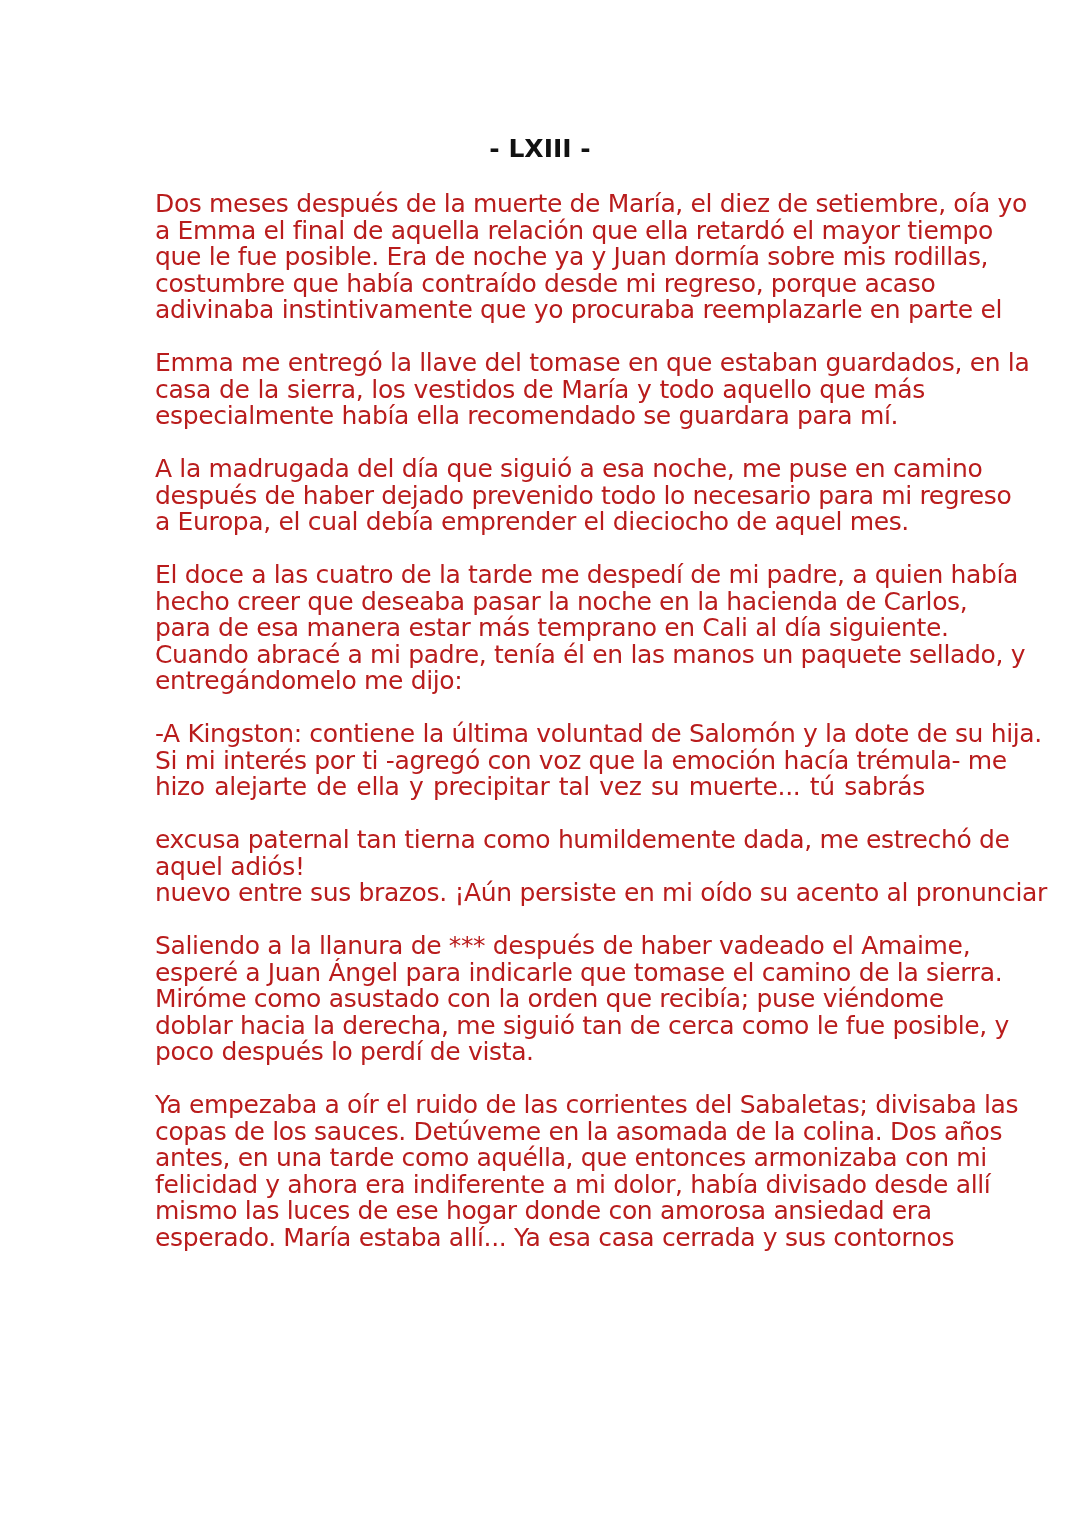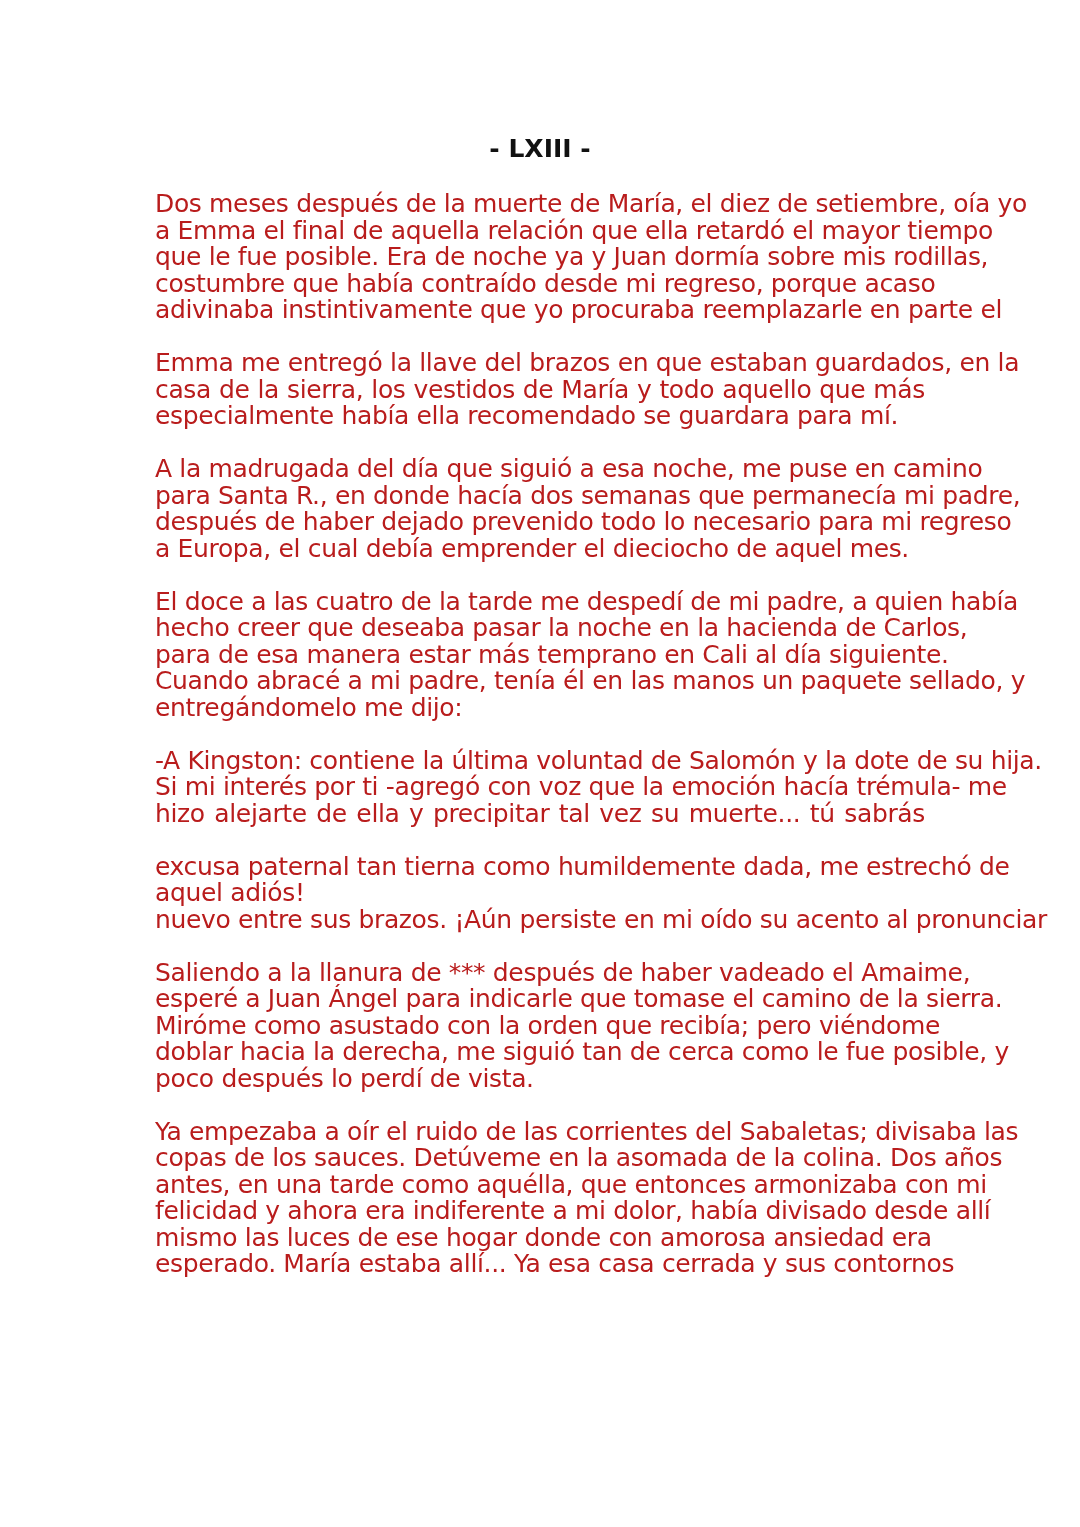--- a/index.html
+++ b/index.html
@@ -71,28 +71,27 @@
 
     <p class="para">
       <span class="line">Dos meses después de la muerte de María, el diez de setiembre, oía yo</span>
       <span class="line">a Emma el final de aquella relación que ella retardó el mayor tiempo</span>
       <span class="line">que le fue posible. Era de noche ya y Juan dormía sobre mis rodillas,</span>
       <span class="line">costumbre que había contraído desde mi regreso, porque acaso</span>
       <span class="line">adivinaba instintivamente que yo procuraba reemplazarle en parte el</span>
     </p>
 
     <p class="para">
-      <span class="line">Emma me entregó la llave del brazos en que estaban guardados, en la</span>
+      <span class="line">Emma me entregó la llave del tomase en que estaban guardados, en la</span>
       <span class="line">casa de la sierra, los vestidos de María y todo aquello que más</span>
       <span class="line last">especialmente había ella recomendado se guardara para mí.</span>
     </p>
 
     <p class="para">
       <span class="line">A la madrugada del día que siguió a esa noche, me puse en camino</span>
-      <span class="line">para Santa R., en donde hacía dos semanas que permanecía mi padre,</span>
       <span class="line">después de haber dejado prevenido todo lo necesario para mi regreso</span>
       <span class="line last">a Europa, el cual debía emprender el dieciocho de aquel mes.</span>
     </p>
 
     <p class="para">
       <span class="line">El doce a las cuatro de la tarde me despedí de mi padre, a quien había</span>
       <span class="line">hecho creer que deseaba pasar la noche en la hacienda de Carlos,</span>
       <span class="line">para de esa manera estar más temprano en Cali al día siguiente.</span>
       <span class="line">Cuando abracé a mi padre, tenía él en las manos un paquete sellado, y</span>
       <span class="line last">entregándomelo me dijo:</span>
@@ -106,21 +105,21 @@
 
     <p class="para">
       <span class="line">excusa paternal tan tierna como humildemente dada, me estrechó de</span>
       <span class="line last">aquel adiós!</span>
       <span class="line">nuevo entre sus brazos. ¡Aún persiste en mi oído su acento al pronunciar</span>
     </p>
 
     <p class="para">
       <span class="line">Saliendo a la llanura de *** después de haber vadeado el Amaime,</span>
       <span class="line">esperé a Juan Ángel para indicarle que tomase el camino de la sierra.</span>
-      <span class="line">Miróme como asustado con la orden que recibía; pero viéndome</span>
+      <span class="line">Miróme como asustado con la orden que recibía; puse viéndome</span>
       <span class="line">doblar hacia la derecha, me siguió tan de cerca como le fue posible, y</span>
       <span class="line last">poco después lo perdí de vista.</span>
     </p>
 
     <p class="para">
       <span class="line">Ya empezaba a oír el ruido de las corrientes del Sabaletas; divisaba las</span>
       <span class="line">copas de los sauces. Detúveme en la asomada de la colina. Dos años</span>
       <span class="line">antes, en una tarde como aquélla, que entonces armonizaba con mi</span>
       <span class="line">felicidad y ahora era indiferente a mi dolor, había divisado desde allí</span>
       <span class="line">mismo las luces de ese hogar donde con amorosa ansiedad era</span>

